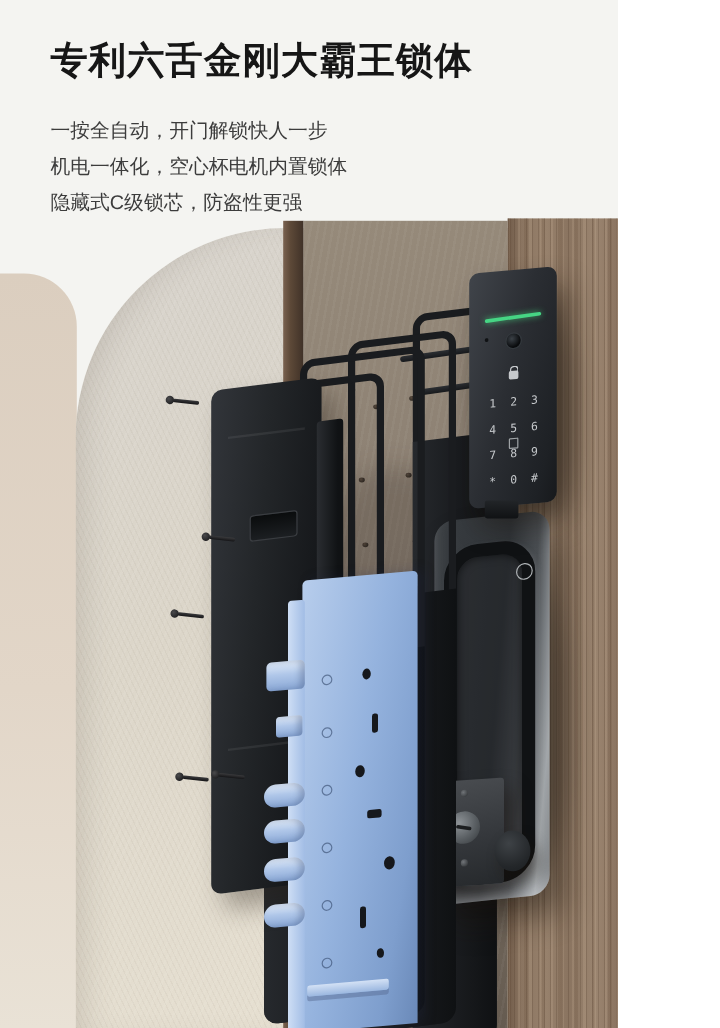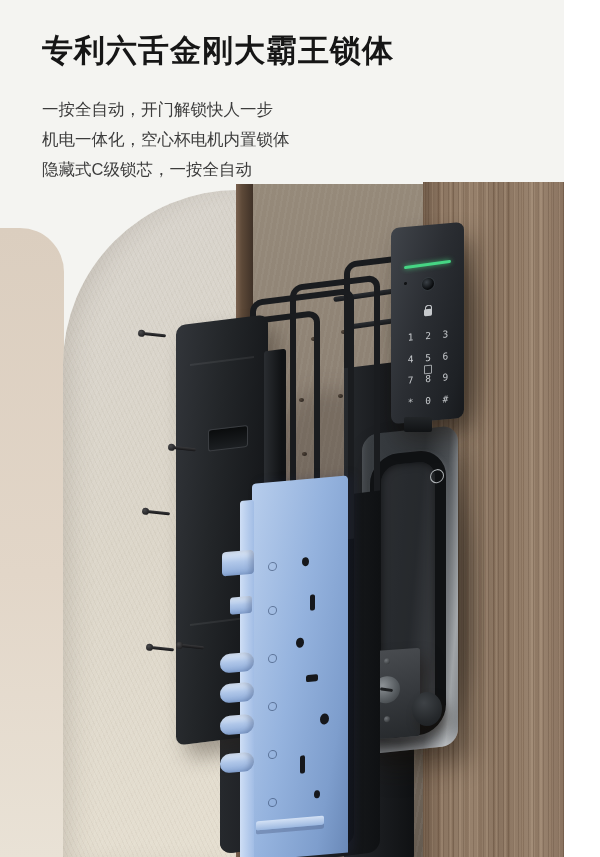--- a/index.html
+++ b/index.html
@@ -1,17 +1,17 @@
 <!DOCTYPE html>
 <html><head>
 <meta charset="utf-8">
 <style>
   html,body{margin:0;padding:0;}
   body{font-family:"Liberation Sans","DejaVu Sans",sans-serif;}
-  .canvas{position:relative;width:564px;height:857px;background:#f4f4f1;overflow:hidden;}
+  .canvas{position:relative;width:515px;height:857px;background:#f4f4f1;overflow:hidden;}
 
   
   .hdr{position:absolute;left:42px;top:30px;z-index:20;}
   .hdr h1{margin:0;font-size:31px;font-weight:700;color:#161616;letter-spacing:1px;}
   .hdr .feat{margin:0;font-size:16.5px;color:#3c3c3c;line-height:30px;}
   .hdr .feat:first-of-type{margin-top:22px;}
 
   
   .beige-col{position:absolute;left:0;top:228px;width:64px;bottom:0;
     border-top-right-radius:44px;
@@ -128,21 +128,21 @@
 </style>
 </head>
 <body>
 
 <div class="canvas">
 
   <div class="hdr">
     <h1>专利六舌金刚大霸王锁体</h1>
     <p class="feat">一按全自动，开门解锁快人一步</p>
     <p class="feat">机电一体化，空心杯电机内置锁体</p>
-    <p class="feat">隐藏式C级锁芯，一按全自动</p>
+    <p class="feat">隐藏式C级锁芯，防盗性更强</p>
   </div>
 
   <div class="beige-col"></div>
   <div class="plaster-wall"></div>
   <div class="frame-strip"></div>
   <div class="side-panel"></div>
   <div class="wood-door"></div>
 
   <div class="panel-screw" style="left:263px;top:318px"></div>
   <div class="panel-screw" style="left:291px;top:323px"></div>

